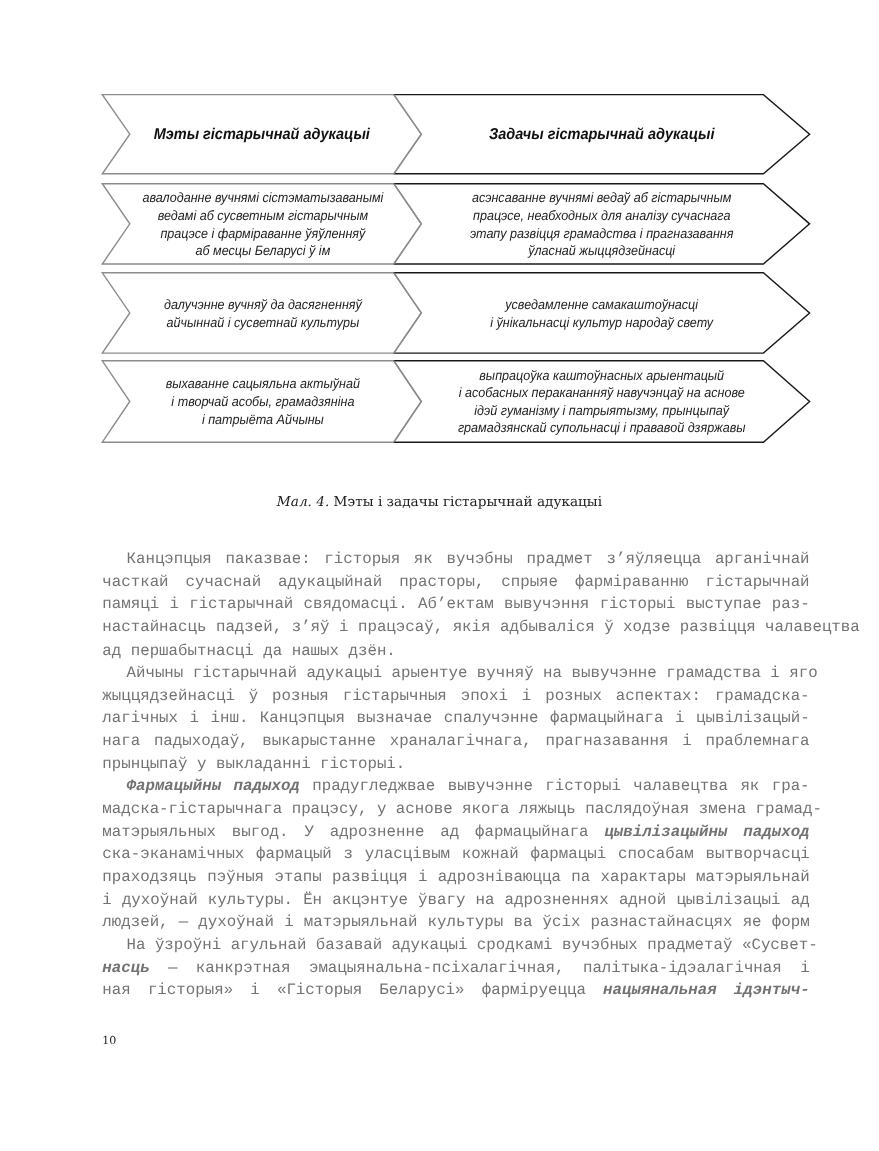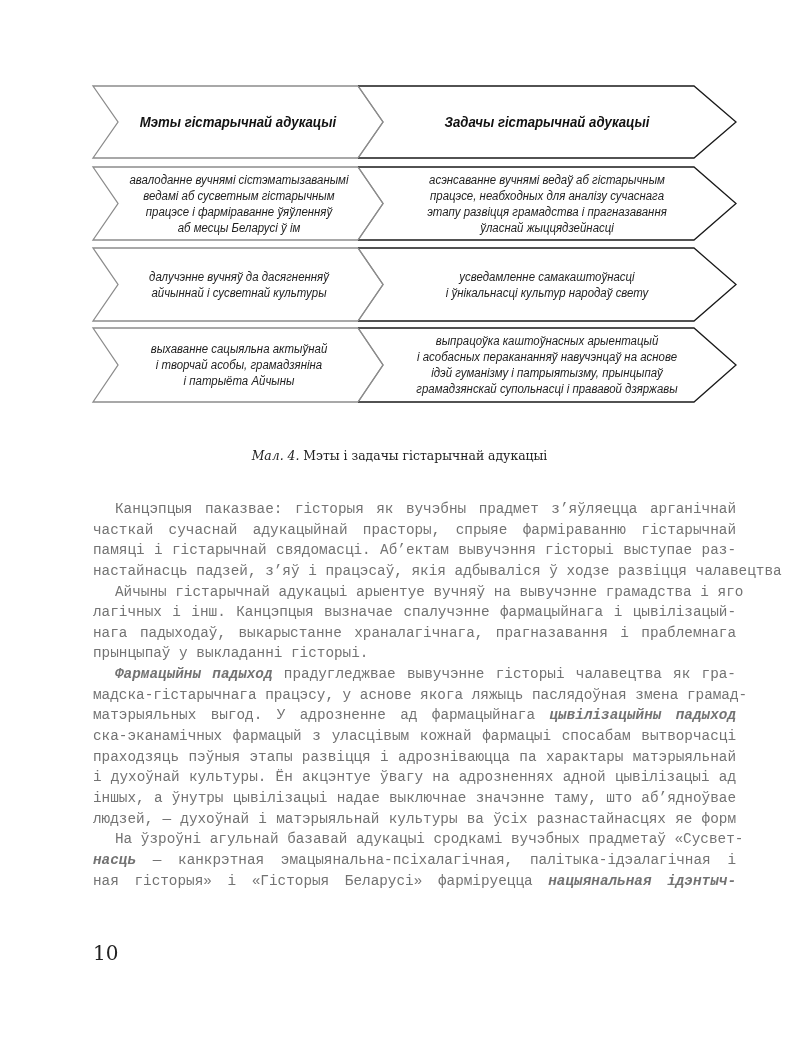--- a/index.html
+++ b/index.html
@@ -81,21 +81,21 @@
     }
     .text .line.indent {
       padding-left: 22px;
     }
     .text b { font-style: italic; font-weight: bold; }
     .page-number {
       position: absolute;
       left: 93px;
       top: 941px;
       font-family: "DejaVu Serif", serif;
-      font-size: 20px;
+      font-size: 10px;
       color: #222222;
     }
   </style>
 </head>
 <body>
 
 <div class="diagram">
   <svg id="diagram-svg" width="799" height="410">
       <path d="M93,86 L358,86 L383,122 L358,158 L93,158 L118,122 Z" fill="#ffffff" stroke="#8c8c8c" stroke-width="1.3"></path>
       <path d="M358,86 L694,86 L736,122 L694,158 L358,158" fill="none" stroke="#1a1a1a" stroke-width="1.3"></path>
@@ -139,30 +139,31 @@
 
 <div class="caption">
   <span class="lbl">Мал. 4.</span><span> Мэты і задачы гістарычнай адукацыі</span>
 </div>
 
 <div class="text" id="body-text">
     <span class="line indent"><span>Канцэпцыя паказвае: гісторыя як вучэбны прадмет з’яўляецца арганічнай</span></span>
     <span class="line"><span>часткай сучаснай адукацыйнай прасторы, спрыяе фарміраванню гістарычнай</span></span>
     <span class="line"><span>памяці і гістарычнай свядомасці. Аб’ектам вывучэння гісторыі выступае раз-</span></span>
     <span class="line"><span>настайнасць падзей, з’яў і працэсаў, якія адбываліся ў ходзе развіцця чалавецтва</span></span>
+    <span class="line last"><span>ад першабытнасці да нашых дзён.</span></span>
     <span class="line indent"><span>Айчыны гістарычнай адукацыі арыентуе вучняў на вывучэнне грамадства і яго</span></span>
+    <span class="line"><span>жыццядзейнасці ў розныя гістарычныя эпохі і розных аспектах: грамадска-</span></span>
     <span class="line"><span>лагічных і інш. Канцэпцыя вызначае спалучэнне фармацыйнага і цывілізацый-</span></span>
     <span class="line"><span>нага падыходаў, выкарыстанне храналагічнага, прагназавання і праблемнага</span></span>
     <span class="line last"><span>прынцыпаў у выкладанні гісторыі.</span></span>
     <span class="line indent"><b>Фармацыйны падыход</b><span> прадугледжвае вывучэнне гісторыі чалавецтва як гра-</span></span>
     <span class="line"><span>мадска-гістарычнага працэсу, у аснове якога ляжыць паслядоўная змена грамад-</span></span>
     <span class="line"><span>матэрыяльных выгод. У адрозненне ад фармацыйнага </span><b>цывілізацыйны падыход</b></span>
     <span class="line"><span>ска-эканамічных фармацый з уласцівым кожнай фармацыі спосабам вытворчасці</span></span>
     <span class="line"><span>праходзяць пэўныя этапы развіцця і адрозніваюцца па характары матэрыяльнай</span></span>
     <span class="line"><span>і духоўнай культуры. Ён акцэнтуе ўвагу на адрозненнях адной цывілізацыі ад</span></span>
-    <span class="line"><span>іншых, а ўнутры цывілізацыі надае выключнае значэнне таму, што аб’ядноўвае</span></span>
     <span class="line"><span>людзей, — духоўнай і матэрыяльнай культуры ва ўсіх разнастайнасцях яе форм</span></span>
     <span class="line indent"><span>На ўзроўні агульнай базавай адукацыі сродкамі вучэбных прадметаў «Сусвет-</span></span>
     <span class="line"><b>насць</b><span> — канкрэтная эмацыянальна-псіхалагічная, палітыка-ідэалагічная і</span></span>
     <span class="line"><span>ная гісторыя» і «Гісторыя Беларусі» фарміруецца </span><b>нацыянальная ідэнтыч-</b></span>
   </div>
 
 <div class="page-number">10</div>
 
 </body></html>

